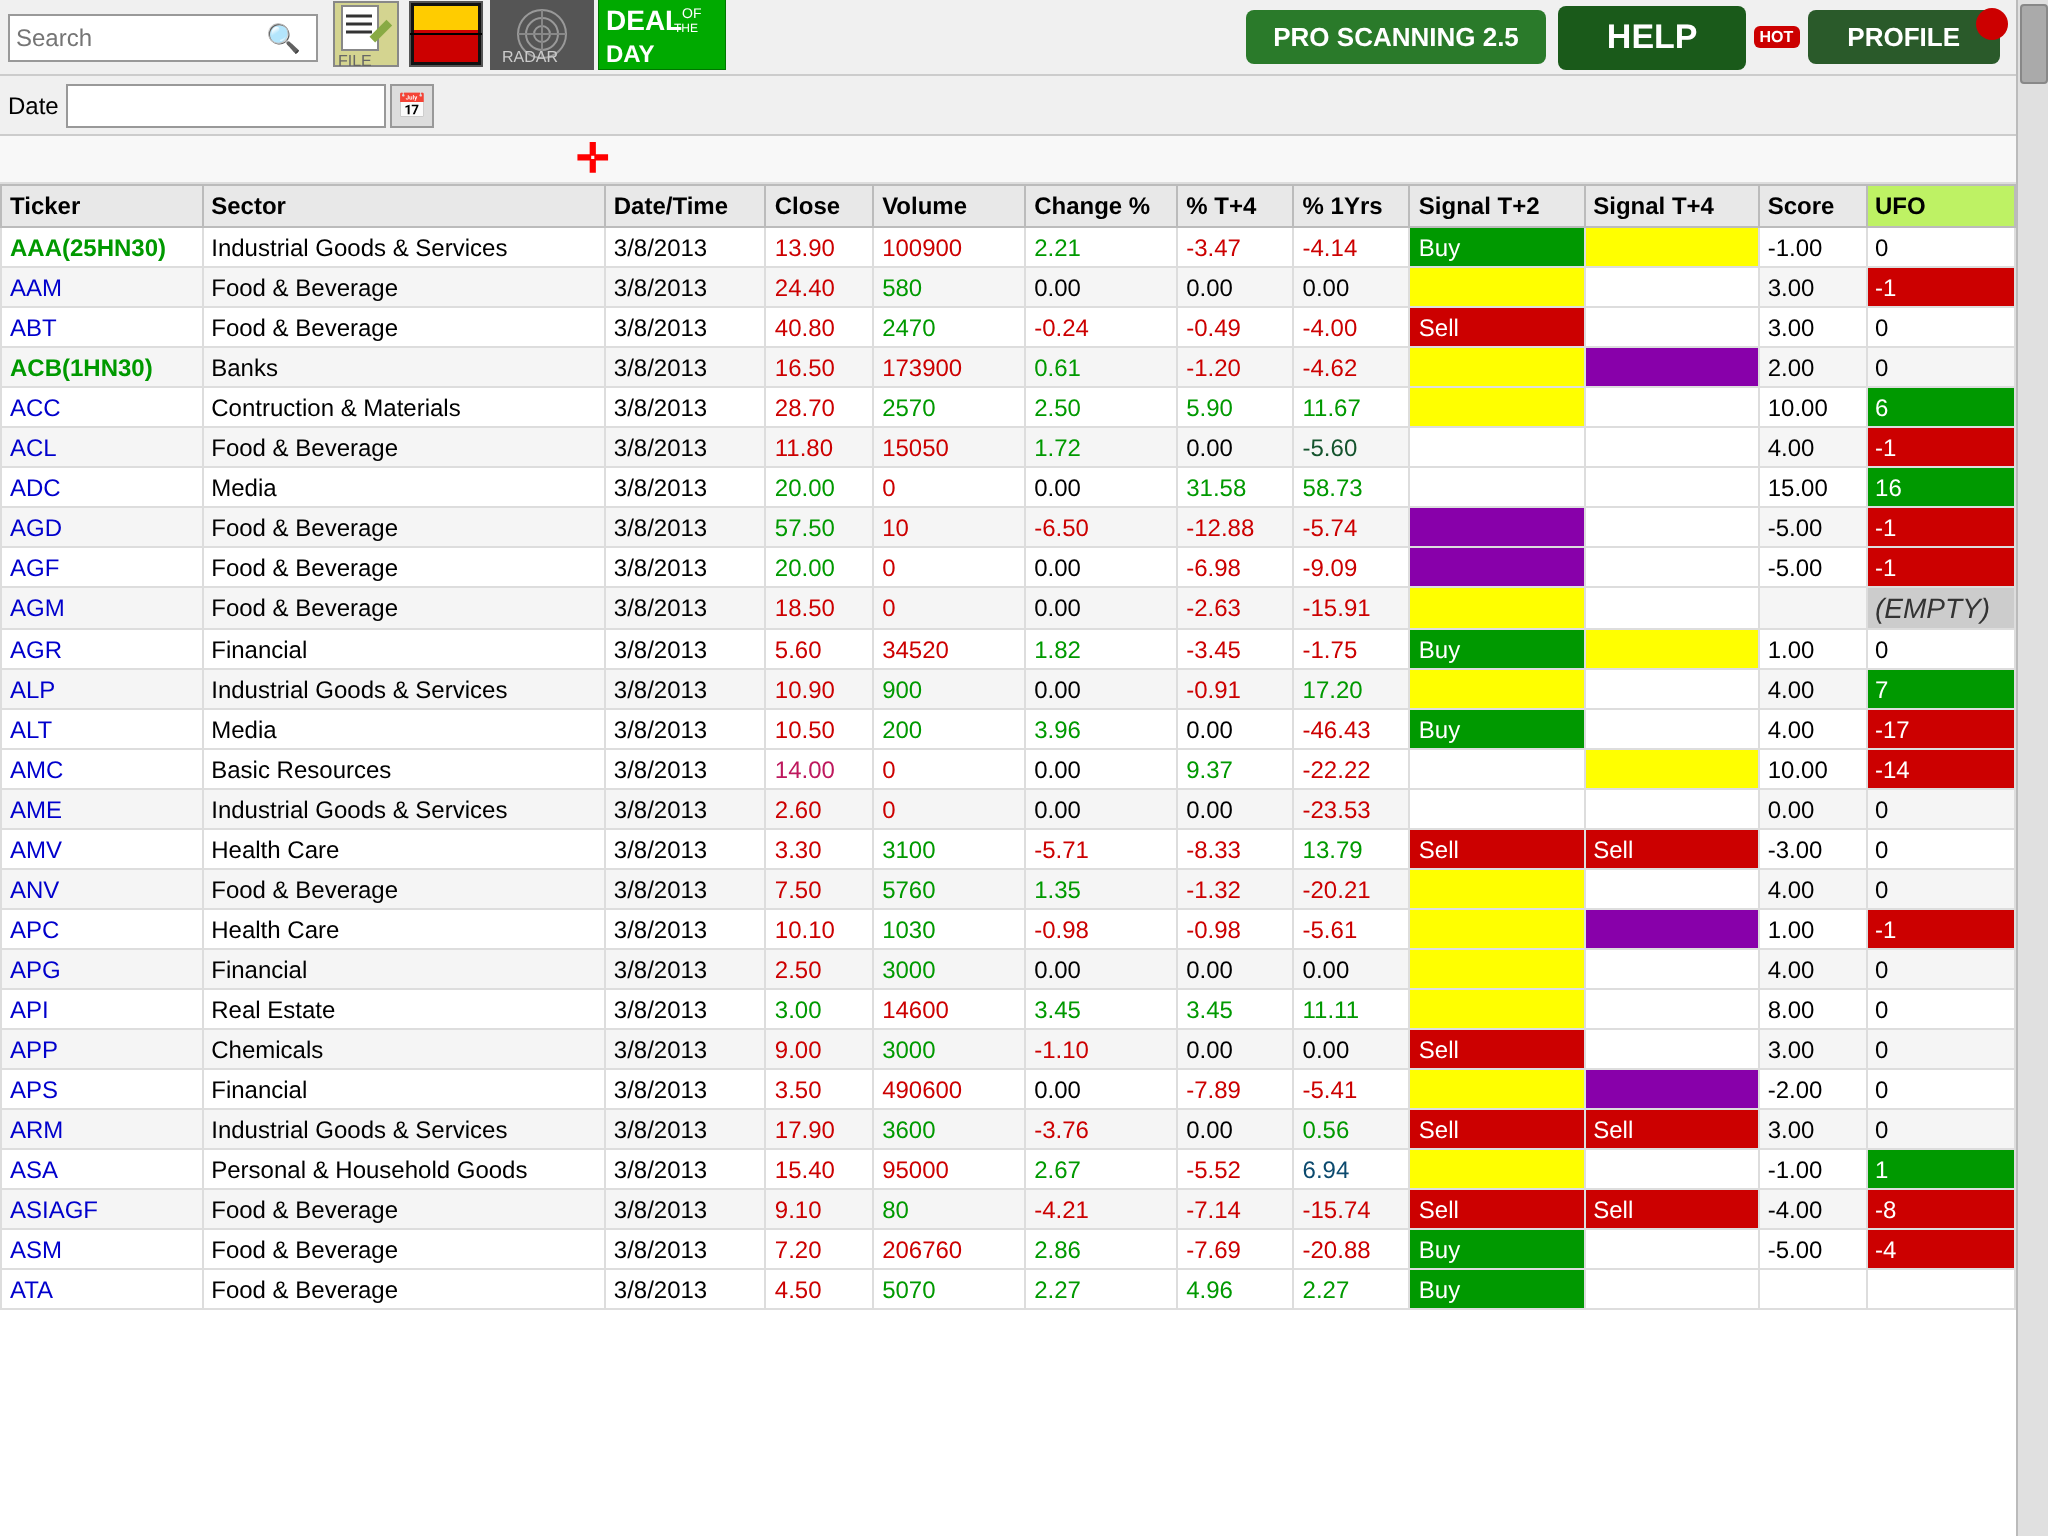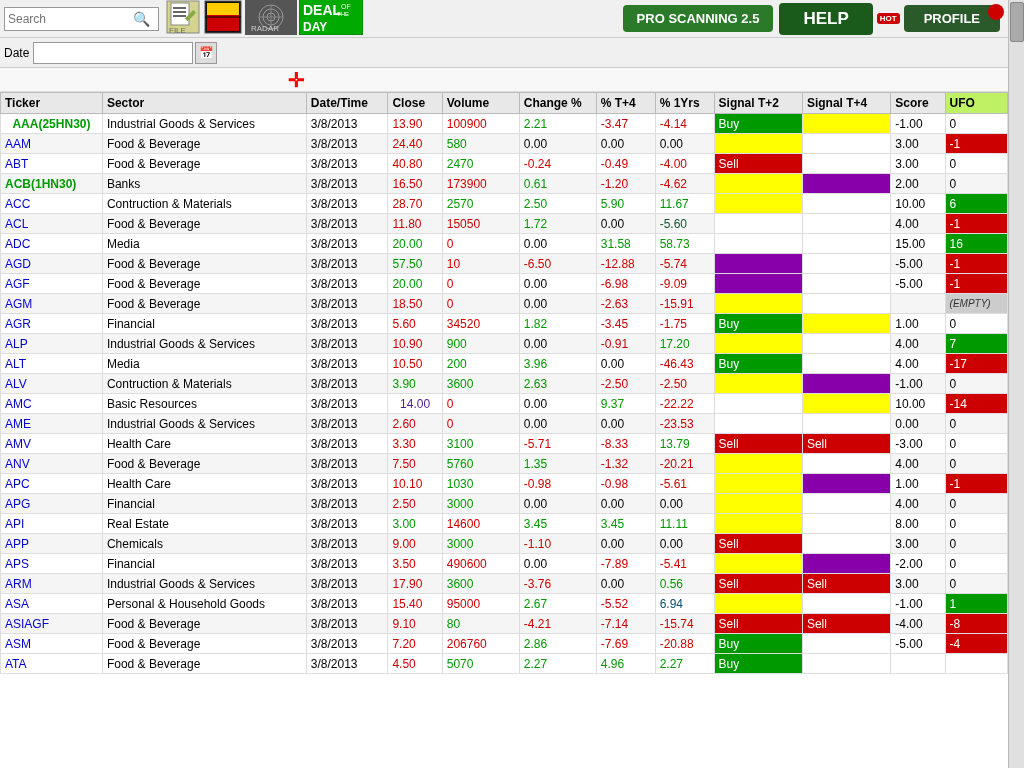--- a/index.html
+++ b/index.html
@@ -159,21 +159,21 @@
           <th style="background:#e8e8e8;border:1px solid #bbb;padding:3px 4px;text-align:left;white-space:nowrap;width:52px;">% T+4</th>
           <th style="background:#e8e8e8;border:1px solid #bbb;padding:3px 4px;text-align:left;white-space:nowrap;width:52px;">% 1Yrs</th>
           <th style="background:#e8e8e8;border:1px solid #bbb;padding:3px 4px;text-align:left;white-space:nowrap;width:78px;">Signal T+2</th>
           <th style="background:#e8e8e8;border:1px solid #bbb;padding:3px 4px;text-align:left;white-space:nowrap;width:78px;">Signal T+4</th>
           <th style="background:#e8e8e8;border:1px solid #bbb;padding:3px 4px;text-align:left;white-space:nowrap;width:48px;">Score</th>
           <th style="background:#bef264;border:1px solid #bbb;padding:3px 4px;text-align:left;white-space:nowrap;width:55px;">UFO</th>
         </tr>
       </thead>
       <tbody id="table-body">
       <tr style="background: rgb(255, 255, 255);">
-            <td style="border: 1px solid rgb(221, 221, 221); padding: 2px 4px; color: rgb(0, 153, 0); font-weight: bold; text-align: center;">AAA(25HN30)</td>
+            <td style="border: 1px solid rgb(221, 221, 221); padding: 2px 4px; color: rgb(0, 153, 0); font-weight: bold;">AAA(25HN30)</td>
             <td style="border: 1px solid rgb(221, 221, 221); padding: 2px 4px;">Industrial Goods &amp; Services</td>
             <td style="border: 1px solid rgb(221, 221, 221); padding: 2px 4px;">3/8/2013</td>
             <td style="border: 1px solid rgb(221, 221, 221); padding: 2px 4px; color: rgb(204, 0, 0);">13.90</td>
             <td style="border: 1px solid rgb(221, 221, 221); padding: 2px 4px; color: rgb(204, 0, 0);">100900</td>
             <td style="border: 1px solid rgb(221, 221, 221); padding: 2px 4px; color: rgb(0, 153, 0);">2.21</td>
             <td style="border: 1px solid rgb(221, 221, 221); padding: 2px 4px; color: rgb(204, 0, 0);">-3.47</td>
             <td style="border: 1px solid rgb(221, 221, 221); padding: 2px 4px; color: rgb(204, 0, 0);">-4.14</td>
             <td style="border: 1px solid rgb(221, 221, 221); padding: 2px 4px; background: rgb(0, 153, 0); color: white;">Buy</td>
             <td style="border: 1px solid rgb(221, 221, 221); padding: 2px 4px; background: rgb(255, 255, 0); color: black;"></td>
             <td style="border: 1px solid rgb(221, 221, 221); padding: 2px 4px;">-1.00</td>
@@ -296,21 +296,21 @@
             <td style="border: 1px solid rgb(221, 221, 221); padding: 2px 4px;">Food &amp; Beverage</td>
             <td style="border: 1px solid rgb(221, 221, 221); padding: 2px 4px;">3/8/2013</td>
             <td style="border: 1px solid rgb(221, 221, 221); padding: 2px 4px; color: rgb(204, 0, 0);">18.50</td>
             <td style="border: 1px solid rgb(221, 221, 221); padding: 2px 4px; color: rgb(204, 0, 0);">0</td>
             <td style="border: 1px solid rgb(221, 221, 221); padding: 2px 4px; color: black;">0.00</td>
             <td style="border: 1px solid rgb(221, 221, 221); padding: 2px 4px; color: rgb(204, 0, 0);">-2.63</td>
             <td style="border: 1px solid rgb(221, 221, 221); padding: 2px 4px; color: rgb(204, 0, 0);">-15.91</td>
             <td style="border: 1px solid rgb(221, 221, 221); padding: 2px 4px; background: rgb(255, 255, 0); color: black;"></td>
             <td style="border: 1px solid rgb(221, 221, 221); padding: 2px 4px; background: white; color: black;"></td>
             <td style="border: 1px solid rgb(221, 221, 221); padding: 2px 4px;"></td>
-            <td style="border: 1px solid rgb(221, 221, 221); padding: 2px 4px; background: rgb(204, 204, 204); color: rgb(51, 51, 51); font-style: italic; font-size: 10px;">(EMPTY)</td>
+            <td style="border: 1px solid rgb(221, 221, 221); padding: 2px 4px; background: rgb(204, 204, 204); color: rgb(51, 51, 51); font-style: italic; font-size: 14px;">(EMPTY)</td>
           </tr>
           <tr style="background: rgb(255, 255, 255);">
             <td style="border: 1px solid rgb(221, 221, 221); padding: 2px 4px; color: rgb(0, 0, 204); font-weight: normal;">AGR</td>
             <td style="border: 1px solid rgb(221, 221, 221); padding: 2px 4px;">Financial</td>
             <td style="border: 1px solid rgb(221, 221, 221); padding: 2px 4px;">3/8/2013</td>
             <td style="border: 1px solid rgb(221, 221, 221); padding: 2px 4px; color: rgb(204, 0, 0);">5.60</td>
             <td style="border: 1px solid rgb(221, 221, 221); padding: 2px 4px; color: rgb(204, 0, 0);">34520</td>
             <td style="border: 1px solid rgb(221, 221, 221); padding: 2px 4px; color: rgb(0, 153, 0);">1.82</td>
             <td style="border: 1px solid rgb(221, 221, 221); padding: 2px 4px; color: rgb(204, 0, 0);">-3.45</td>
             <td style="border: 1px solid rgb(221, 221, 221); padding: 2px 4px; color: rgb(204, 0, 0);">-1.75</td>
@@ -340,39 +340,25 @@
             <td style="border: 1px solid rgb(221, 221, 221); padding: 2px 4px; color: rgb(204, 0, 0);">10.50</td>
             <td style="border: 1px solid rgb(221, 221, 221); padding: 2px 4px; color: rgb(0, 153, 0);">200</td>
             <td style="border: 1px solid rgb(221, 221, 221); padding: 2px 4px; color: rgb(0, 153, 0);">3.96</td>
             <td style="border: 1px solid rgb(221, 221, 221); padding: 2px 4px; color: black;">0.00</td>
             <td style="border: 1px solid rgb(221, 221, 221); padding: 2px 4px; color: rgb(204, 0, 0);">-46.43</td>
             <td style="border: 1px solid rgb(221, 221, 221); padding: 2px 4px; background: rgb(0, 153, 0); color: white;">Buy</td>
             <td style="border: 1px solid rgb(221, 221, 221); padding: 2px 4px; background: white; color: black;"></td>
             <td style="border: 1px solid rgb(221, 221, 221); padding: 2px 4px;">4.00</td>
             <td style="border: 1px solid rgb(221, 221, 221); padding: 2px 4px; background: rgb(204, 0, 0); color: white;">-17</td>
           </tr>
-          <tr style="background: rgb(245, 245, 245);">
-            <td style="border: 1px solid rgb(221, 221, 221); padding: 2px 4px; color: rgb(0, 0, 204); font-weight: normal;">ALV</td>
-            <td style="border: 1px solid rgb(221, 221, 221); padding: 2px 4px;">Contruction &amp; Materials</td>
-            <td style="border: 1px solid rgb(221, 221, 221); padding: 2px 4px;">3/8/2013</td>
-            <td style="border: 1px solid rgb(221, 221, 221); padding: 2px 4px; color: rgb(0, 153, 0);">3.90</td>
-            <td style="border: 1px solid rgb(221, 221, 221); padding: 2px 4px; color: rgb(0, 153, 0);">3600</td>
-            <td style="border: 1px solid rgb(221, 221, 221); padding: 2px 4px; color: rgb(0, 153, 0);">2.63</td>
-            <td style="border: 1px solid rgb(221, 221, 221); padding: 2px 4px; color: rgb(204, 0, 0);">-2.50</td>
-            <td style="border: 1px solid rgb(221, 221, 221); padding: 2px 4px; color: rgb(204, 0, 0);">-2.50</td>
-            <td style="border: 1px solid rgb(221, 221, 221); padding: 2px 4px; background: rgb(255, 255, 0); color: black;"></td>
-            <td style="border: 1px solid rgb(221, 221, 221); padding: 2px 4px; background: rgb(136, 0, 170); color: white;"></td>
-            <td style="border: 1px solid rgb(221, 221, 221); padding: 2px 4px;">-1.00</td>
-            <td style="border: 1px solid rgb(221, 221, 221); padding: 2px 4px;">0</td>
-          </tr>
           <tr style="background: rgb(255, 255, 255);">
             <td style="border: 1px solid rgb(221, 221, 221); padding: 2px 4px; color: rgb(0, 0, 204); font-weight: normal;">AMC</td>
             <td style="border: 1px solid rgb(221, 221, 221); padding: 2px 4px;">Basic Resources</td>
             <td style="border: 1px solid rgb(221, 221, 221); padding: 2px 4px;">3/8/2013</td>
-            <td style="border: 1px solid rgb(221, 221, 221); padding: 2px 4px; color: #4c1d95; text-align: center;">14.00</td>
+            <td style="border: 1px solid rgb(221, 221, 221); padding: 2px 4px; color: #be185d;">14.00</td>
             <td style="border: 1px solid rgb(221, 221, 221); padding: 2px 4px; color: rgb(204, 0, 0);">0</td>
             <td style="border: 1px solid rgb(221, 221, 221); padding: 2px 4px; color: black;">0.00</td>
             <td style="border: 1px solid rgb(221, 221, 221); padding: 2px 4px; color: rgb(0, 153, 0);">9.37</td>
             <td style="border: 1px solid rgb(221, 221, 221); padding: 2px 4px; color: rgb(204, 0, 0);">-22.22</td>
             <td style="border: 1px solid rgb(221, 221, 221); padding: 2px 4px; background: white; color: black;"></td>
             <td style="border: 1px solid rgb(221, 221, 221); padding: 2px 4px; background: rgb(255, 255, 0); color: black;"></td>
             <td style="border: 1px solid rgb(221, 221, 221); padding: 2px 4px;">10.00</td>
             <td style="border: 1px solid rgb(221, 221, 221); padding: 2px 4px; background: rgb(204, 0, 0); color: white;">-14</td>
           </tr>
           <tr style="background: rgb(245, 245, 245);">

